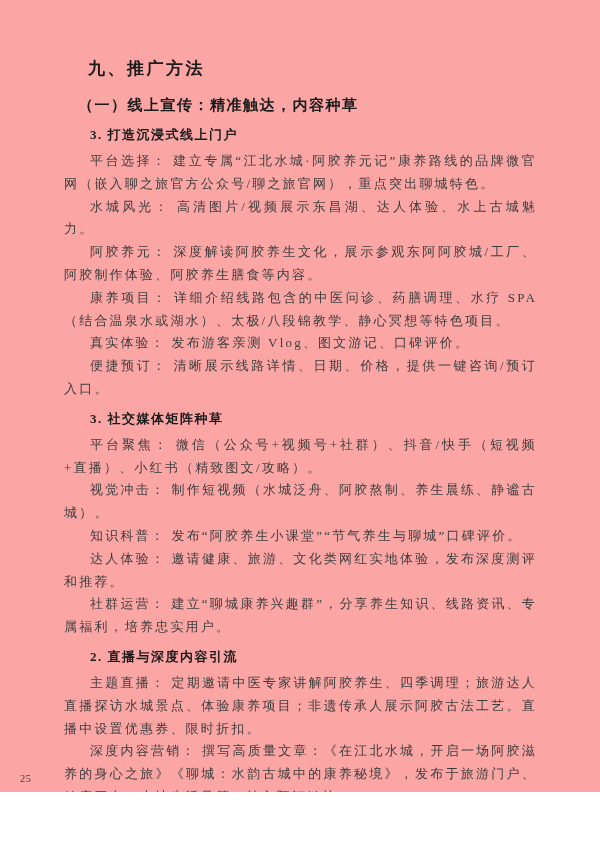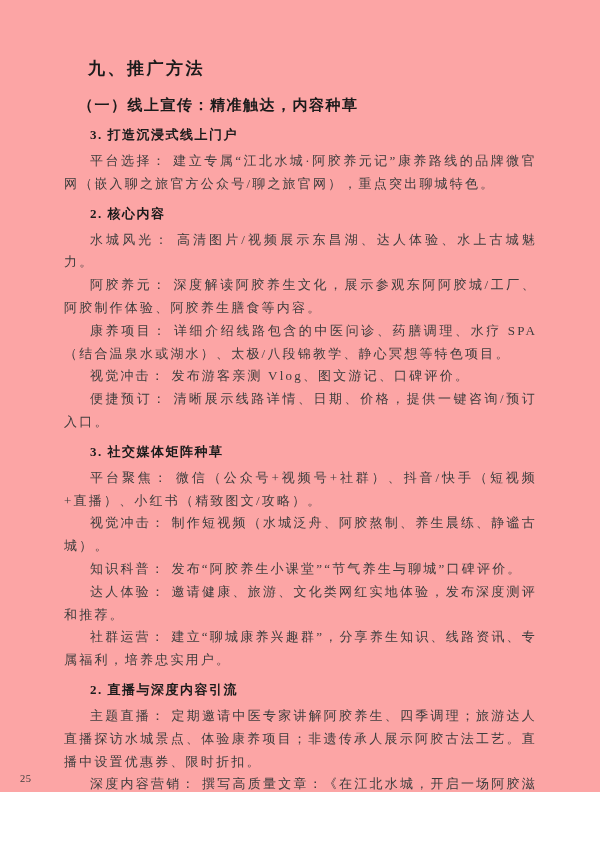--- a/index.html
+++ b/index.html
@@ -78,25 +78,24 @@
     <h1 class="chapter">九、推广方法</h1>
 
     <h2 class="subsection">（一）线上宣传：精准触达，内容种草</h2>
 
     <section>
       <h3 class="numbered">3. 打造沉浸式线上门户</h3>
       <p class="body">平台选择： 建立专属“江北水城·阿胶养元记”康养路线的品牌微官网（嵌入聊之旅官方公众号/聊之旅官网），重点突出聊城特色。</p>
     </section>
 
     <section>
-      <h3 class="numbered">2. 核心内容</h3>
       <p class="body">水城风光： 高清图片/视频展示东昌湖、达人体验、水上古城魅力。</p>
       <p class="body">阿胶养元： 深度解读阿胶养生文化，展示参观东阿阿胶城/工厂、阿胶制作体验、阿胶养生膳食等内容。</p>
       <p class="body">康养项目： 详细介绍线路包含的中医问诊、药膳调理、水疗 SPA（结合温泉水或湖水）、太极/八段锦教学、静心冥想等特色项目。</p>
-      <p class="body">视觉冲击： 发布游客亲测 Vlog、图文游记、口碑评价。</p>
+      <p class="body">真实体验： 发布游客亲测 Vlog、图文游记、口碑评价。</p>
       <p class="body">便捷预订： 清晰展示线路详情、日期、价格，提供一键咨询/预订入口。</p>
     </section>
 
     <section>
       <h3 class="numbered">3. 社交媒体矩阵种草</h3>
       <p class="body">平台聚焦： 微信（公众号+视频号+社群）、抖音/快手（短视频+直播）、小红书（精致图文/攻略）。</p>
     </section>
 
     <section>
       <p class="body">视觉冲击： 制作短视频（水城泛舟、阿胶熬制、养生晨练、静谧古城）。</p>

